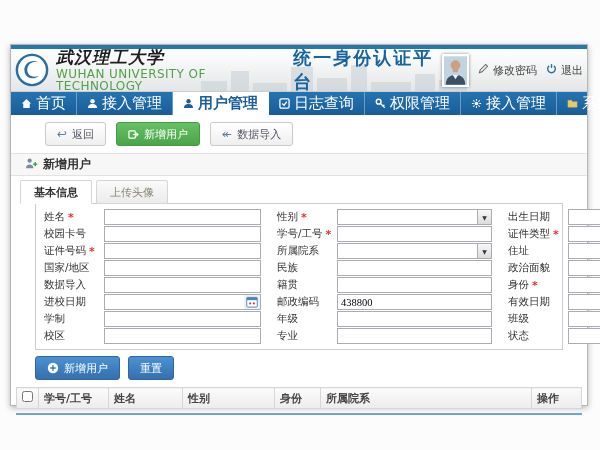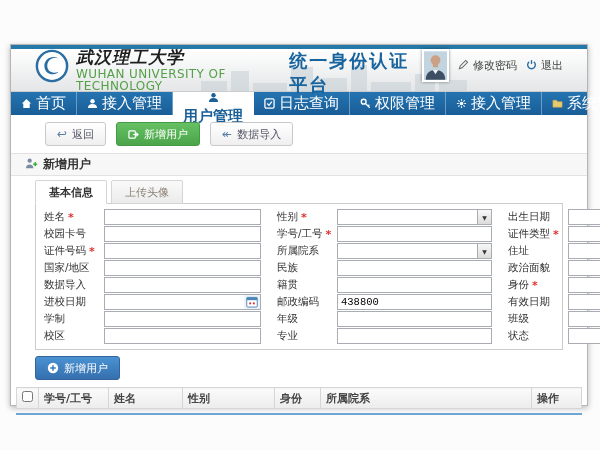--- a/index.html
+++ b/index.html
@@ -3,68 +3,68 @@
 <meta charset="utf-8">
 <style>
   * { box-sizing: border-box; margin: 0; padding: 0; }
   html,body { width:600px; height:450px; overflow:hidden; background:#fcfcfc;
     font-family:"DejaVu Sans","Liberation Sans",sans-serif; }
   .window { position:absolute; left:10px; top:44px; width:578px; height:362px;
     background:#fff; border:1px solid #b5b5b5; box-shadow:0 2px 6px rgba(0,0,0,.28); }
   .topbar { height:4px; background:#2579a9; }
   
   .hdr { height:43px; background:linear-gradient(#ffffff,#e4e6e7); position:relative;
-    display:flex; align-items:flex-start; padding:0 24px; border-bottom:1px solid #cccccc; }
+    display:flex; align-items:center; padding:0 4px; border-bottom:1px solid #cccccc; }
   .logo svg { display:block; }
   .uni { margin-left:7px; line-height:1; position:relative; z-index:2; }
   .uni-cn { font-size:17px; font-weight:bold; font-style:italic; color:#1e1e1e; letter-spacing:1px; }
   .uni-en { font-size:12px; color:#54a047; letter-spacing:.4px; margin-top:2px; }
   .ptitle { font-size:18px; font-weight:bold; color:#17649e; margin-left:14px;
     letter-spacing:2px; position:relative; z-index:2; }
   .skyline { position:absolute; right:120px; bottom:0; display:flex; align-items:flex-end;
     gap:4px; opacity:.55; }
   .skyline i { display:block; background:#c6d0d5; }
   .hright { margin-left:auto; display:flex; align-items:center; gap:9px; position:relative; z-index:2; }
   .avatar { width:27px; height:33px; border:2px solid #fff; box-shadow:0 0 3px rgba(0,0,0,.45); }
   .avatar svg { display:block; }
   .hlink { font-size:11px; color:#444; display:flex; align-items:center; gap:4px; cursor:pointer; white-space:nowrap; }
   
   .nav { height:23px; background:linear-gradient(#2474b1,#195d97); display:flex;
     font-size:15px; color:#fff; }
   .nav-item { display:flex; align-items:center; gap:4px; padding:0 10px;
     border-right:1px solid rgba(255,255,255,.35); cursor:pointer; white-space:nowrap; }
-  .nav-item.active { background:#fff; color:#1a5f98; font-weight:bold;flex-direction:column; }
+  .nav-item.active { background:#fff; color:#1a5f98; font-weight:bold; }
   .nicon svg { width:11px; height:11px; display:block; }
   
   .toolbar { padding:7px 0 7px 34px; display:flex; gap:10px; background:#fff; }
   .btn { font-size:11px; height:24px; display:inline-flex; align-items:center; gap:5px;
     padding:0 11px; border-radius:3px; cursor:pointer; white-space:nowrap; }
   .btn svg { display:block; }
   .btn.ghost { background:linear-gradient(#ffffff,#efefef); border:1px solid #c9c9c9; color:#556; }
   .btn.green { background:linear-gradient(#66c163,#4ba44a); border:1px solid #459a45; color:#fff; }
   .btn.blue  { background:linear-gradient(#4a92d2,#356fae); border:1px solid #33659c; color:#fff; }
   .arrow-glyph { font-size:12px; color:#5b7fa6; line-height:1; }
   
   .secbar { height:23px; background:#f7f7f7; border-top:1px solid #e2e2e2; border-bottom:1px solid #e2e2e2;
     display:flex; align-items:center; gap:5px; padding-left:14px; font-size:12px; font-weight:bold; color:#333; }
   
-  .tabs { display:flex; gap:4px; margin:4px 0 0 24px; position:relative; z-index:2; }
+  .tabs { display:flex; gap:4px; margin:4px 0 0 9px; position:relative; z-index:2; }
   .tab { font-size:11px; padding:4px 13px 3px; border:1px solid #d5d5d5;
     background:linear-gradient(#fafafa,#ebebeb); color:#8b8374; border-radius:2px 2px 0 0;
     cursor:pointer; margin-bottom:-1px; }
   .tab.active { background:#fff; color:#333; font-weight:bold; border-bottom-color:#fff; }
   
   .panel { margin:0 24px; border:1px solid #ccc; background:#fff; padding:5px 8px;
     display:grid; grid-template-columns:1fr 1fr 1fr; column-gap:16px; row-gap:1px; }
   .fg { display:flex; align-items:center; height:16px; }
   .fl { width:60px; flex-shrink:0; font-size:10.5px; color:#333; display:flex; gap:3px; align-items:center; }
   .req { color:#e03131; font-weight:bold; font-size:11px; }
   .fi { flex:1; display:flex; border:1px solid #a9acb2; background:#fff; height:16px; }
   .fi input { border:0; outline:0; flex:1; min-width:0; font-size:10.5px; padding:0 3px;
-    font-family:Liberation Mono, monospace; background:transparent; }
+    font-family:Liberation Serif, serif; background:transparent; }
   .dd { width:14px; background:linear-gradient(#f8f8f8,#dcdcdc); border-left:1px solid #a9acb2;
     font-size:6px; color:#333; display:flex; align-items:center; justify-content:center;
     font-style:normal; cursor:pointer; }
   .cal { width:16px; display:flex; align-items:center; justify-content:center; cursor:pointer;
     background:#edf3f8; }
   .cal svg { display:block; }
   
   .actions { margin:6px 0 0 24px; display:flex; gap:8px; }
   
   .tablewrap { margin:7px 5px 0; }
@@ -463,20 +463,23 @@
   <div class="actions">
     <span class="btn blue">
       <span>
         <svg width="12" height="12" viewBox="0 0 12 12">
             <circle cx="6" cy="6" r="5.2" fill="#fff"></circle>
             <path d="M6 3.2v5.6M3.2 6h5.6" stroke="#3a7cbd" stroke-width="1.5" fill="none"></path>
           </svg>
       </span>
       <span>新增用户</span>
     </span>
+    <span class="btn blue">
+      <span>重置</span>
+    </span>
   </div>
 
   <div class="tablewrap">
     <table>
       <thead>
         <tr>
           <th class="cb"><input type="checkbox" style="width: 11px; height: 11px;"></th>
           <th style="width:70px">学号/工号</th>
           <th style="width:74px">姓名</th>
           <th style="width:92px">性别</th>

